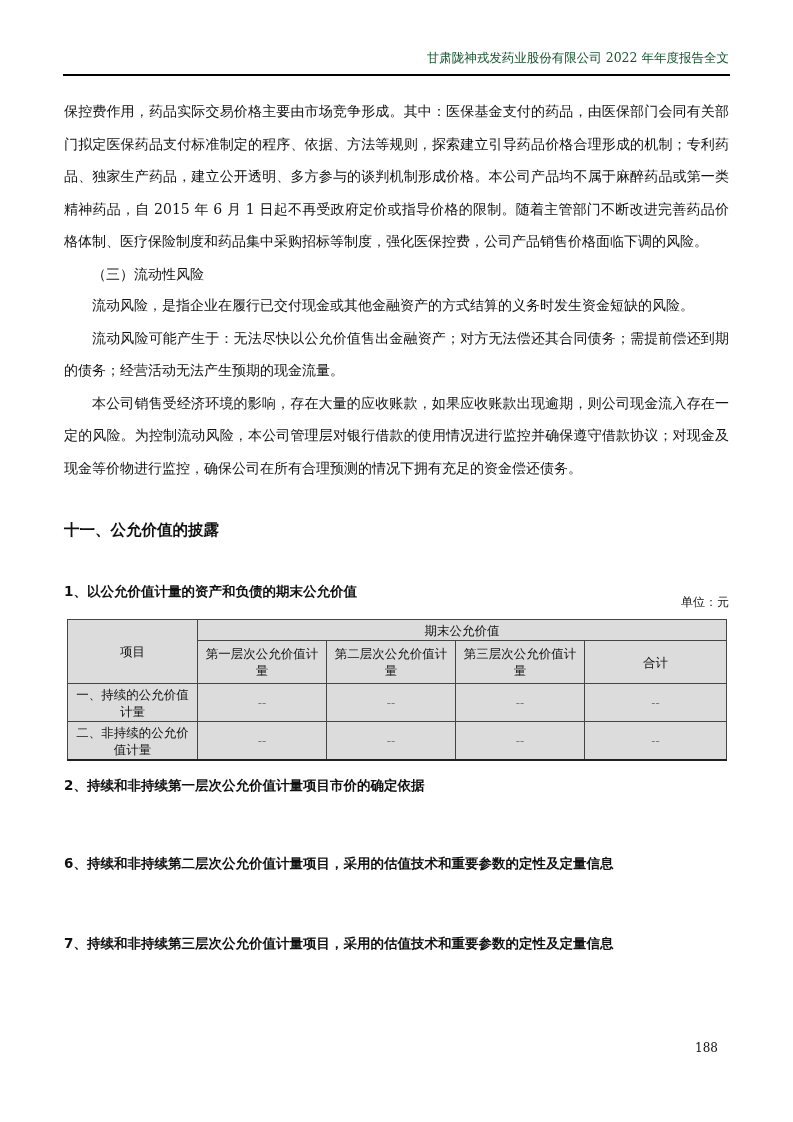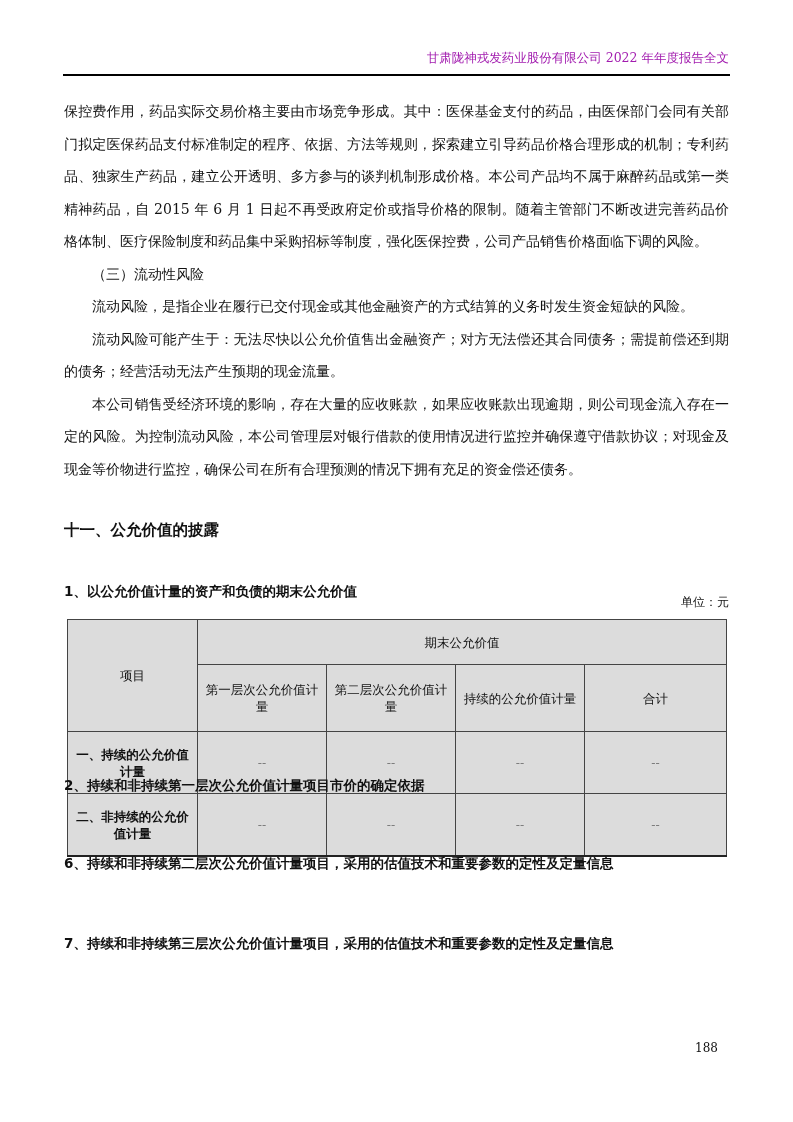--- a/index.html
+++ b/index.html
@@ -7,32 +7,32 @@
     position:relative;
     width:793px;height:1122px;
     margin:0 auto;
     background:#ffffff;
     font-family:"DejaVu Serif","Liberation Serif",serif;
     color:#111;
     overflow:hidden;
   }
   .doc-header{
     position:absolute;top:50px;left:64px;width:665px;
-    text-align:right;font-size:12.5px;line-height:16px;color:#a21caf;
+    text-align:right;font-size:12.5px;line-height:16px;color:#14532d;
   }
   .header-rule{
     position:absolute;top:74px;left:63px;width:667px;
     border-top:2px solid #000;height:0;
   }
   .flow{
     position:absolute;top:95px;left:64px;width:665px;
     font-size:14px;line-height:32.5px;text-align:justify;
   }
   .flow p{margin:0;}
-  .indent{text-indent:2em;}
+  .indent{text-indent:2em;font-family:Liberation Mono, monospace;}
   .h-bold{
     font-family:"DejaVu Sans","Liberation Sans",sans-serif;
     font-weight:normal;text-indent:2em;font-size:14px;
   }
   .h-major{
     position:absolute;left:64px;width:665px;
     font-family:"DejaVu Sans","Liberation Sans",sans-serif;
     font-weight:bold;font-size:15.5px;line-height:24px;
   }
   .h-sub{
@@ -46,28 +46,28 @@
   }
   table.fv{
     position:absolute;top:619px;left:67px;
     width:659px;border-collapse:collapse;table-layout:fixed;
     font-size:12.5px;
   }
   table.fv td{
     background:#dcdcdc;
     border:1px solid #444;
     text-align:center;vertical-align:middle;
-    padding:12px 6px;line-height:17px;
+    padding:0 6px;line-height:17px;
     overflow:hidden;
   }
   table.fv{border:1px solid #222;border-bottom:2px solid #222;}
   td.group-hd{height:20px;}
   td.level-hd{height:42px;}
   tr.body-row td{height:37px;}
-  td.row-label{text-align:left;font-weight:bold;}
+  td.row-label{text-align:left;}
   td.dash{color:#7d7d7d;}
   .page-number{
     position:absolute;top:1040px;right:75px;
     font-size:12px;line-height:16px;
   }
 </style>
 </head>
 <body>
 
 <div class="page">
@@ -98,21 +98,21 @@
         <col style="width:142px">
     </colgroup>
     <tbody>
       <tr>
         <td rowspan="2">项目</td>
         <td colspan="4" class="group-hd">期末公允价值</td>
       </tr>
       <tr>
         <td class="level-hd">第一层次公允价值计量</td>
         <td class="level-hd">第二层次公允价值计量</td>
-        <td class="level-hd">持续的公允价值计量</td>
+        <td class="level-hd">第三层次公允价值计量</td>
         <td class="level-hd">合计</td>
       </tr>
       <tr class="body-row">
         <td class="row-label">一、持续的公允价值计量</td>
         <td class="dash">--</td>
         <td class="dash">--</td>
         <td class="dash">--</td>
         <td class="dash">--</td>
       </tr>
       <tr class="body-row">

